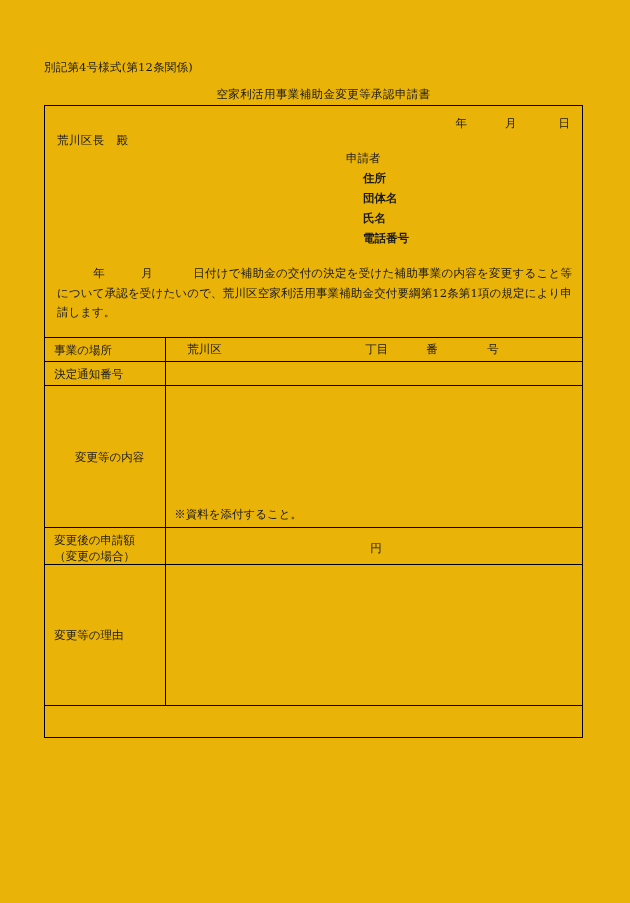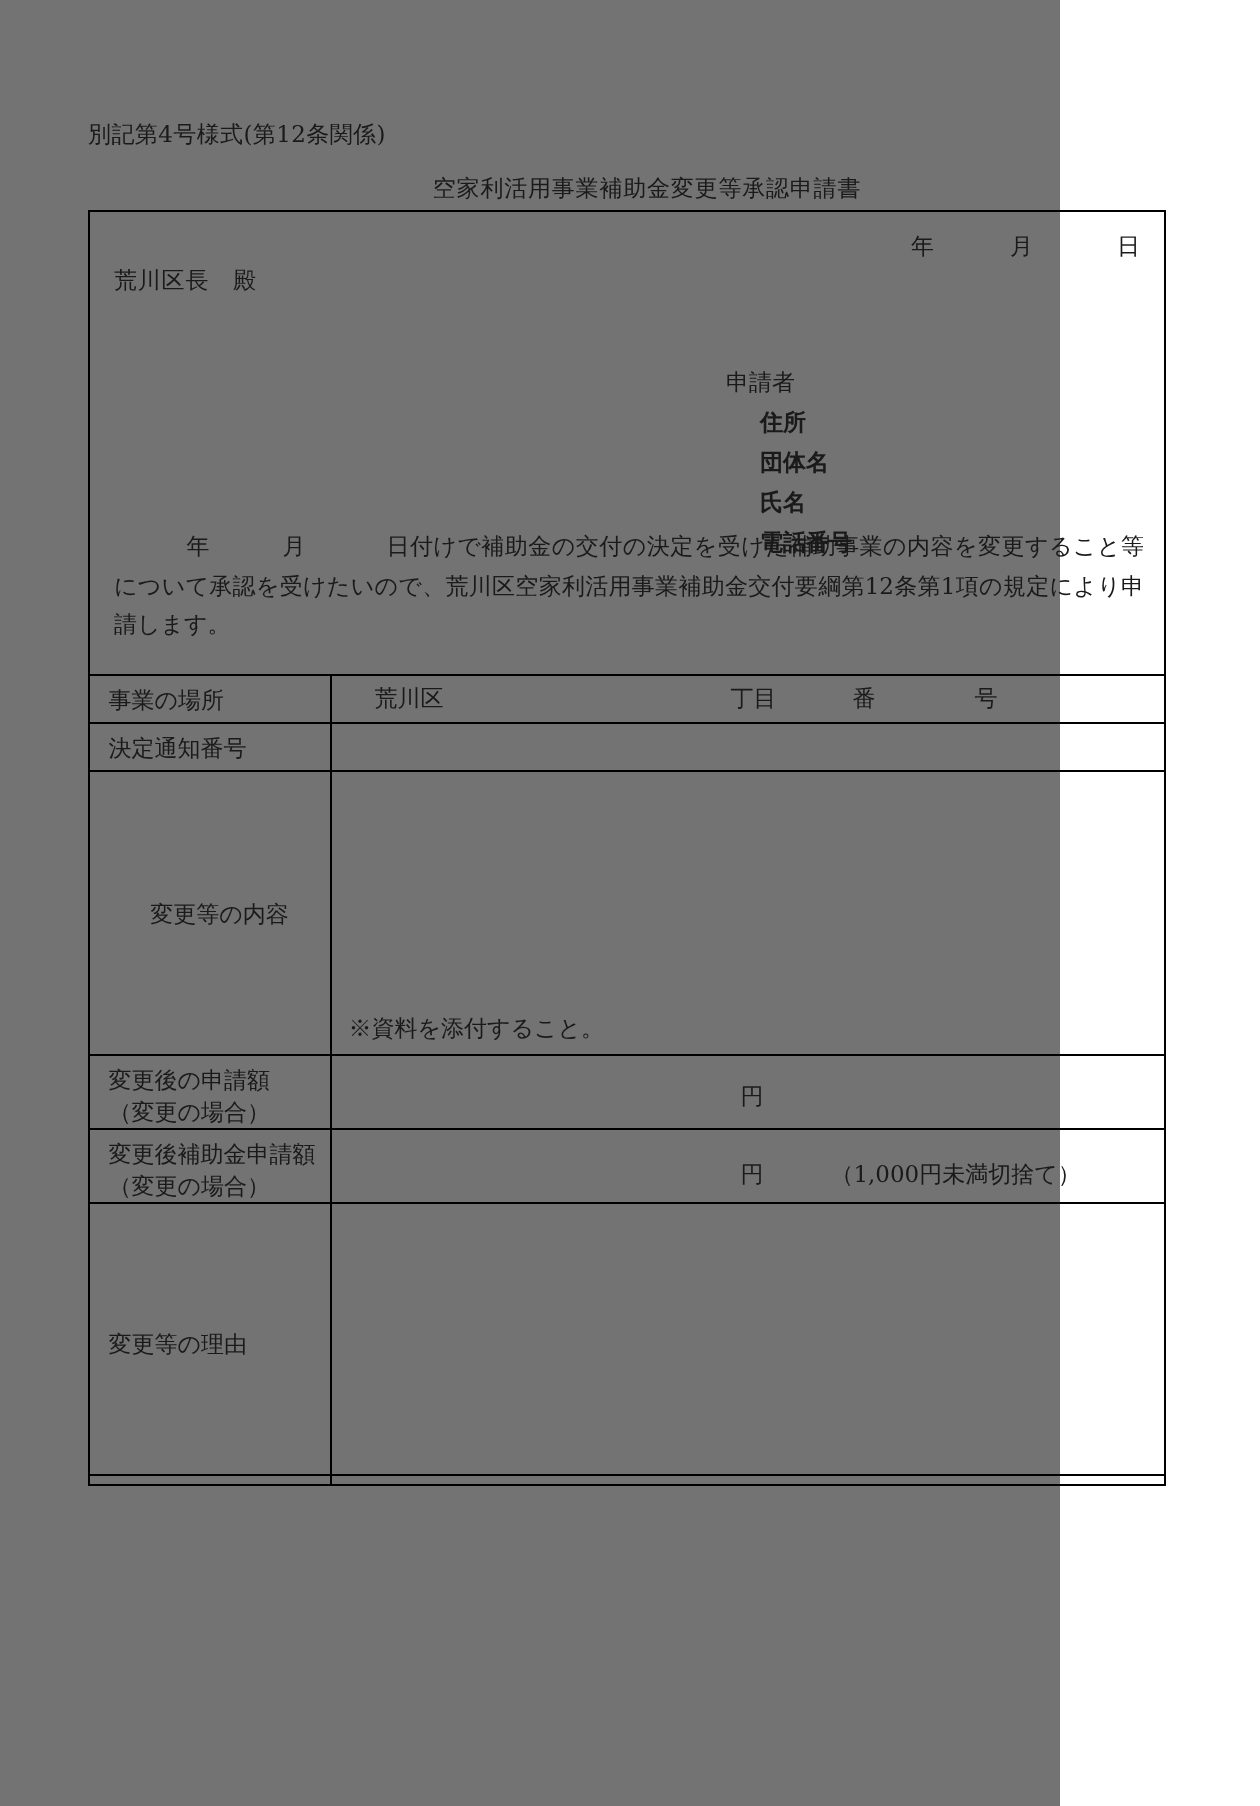--- a/index.html
+++ b/index.html
@@ -12,23 +12,23 @@
     height: 903px;
     position: relative;
     font-family: "DejaVu Serif", "Liberation Serif", serif;
     color: #1a1a1a;
     overflow: hidden;
   }
 
   .page {
     position: absolute;
     left: 0; top: 0;
-    width: 530px;
+    width: 630px;
     height: 903px;
-    background: #737373;
+    background: #eab308;
   }
 
   
   .form-no {
     position: absolute;
     left: 44px;
     top: 60px;
     font-size: 11.5px;
     letter-spacing: 0.2px;
     white-space: nowrap;
@@ -77,26 +77,25 @@
     left: 12px;
     top: 27px;
     font-size: 11.5px;
     white-space: nowrap;
     letter-spacing: 0.4px;
   }
 
   
   .applicant {
     position: absolute;
-    left: 318px;
+    left: 301px;
     top: 42px;
     font-size: 11.5px;
     line-height: 20px;
     white-space: nowrap;
-    margin-top: 33px;
   }
   .applicant .head { display: block; }
   .applicant .sub {
     display: block;
     padding-left: 17px;
     font-weight: bold;
   }
 
   
   .body-text {
@@ -259,32 +258,20 @@
             <span>変更後の申請額</span><br>
             <span>（変更の場合）</span>
           </td>
           <td class="val">
             <div class="amt a1">
               <span class="yen">円</span>
             </div>
           </td>
         </tr>
 
-        <tr class="r-amount2">
-          <td class="lbl two-line">
-            <span>変更後補助金申請額</span><br>
-            <span>（変更の場合）</span>
-          </td>
-          <td class="val">
-            <div class="amt a2">
-              <span class="yen">円</span>
-              <span class="rounding">（1,000円未満切捨て）</span>
-            </div>
-          </td>
-        </tr>
 
         <tr class="r-reason">
           <td class="lbl lbl-mid">変更等の理由</td>
           <td class="val"></td>
         </tr>
       </tbody>
     </table>
 
   </div>
 </div>

